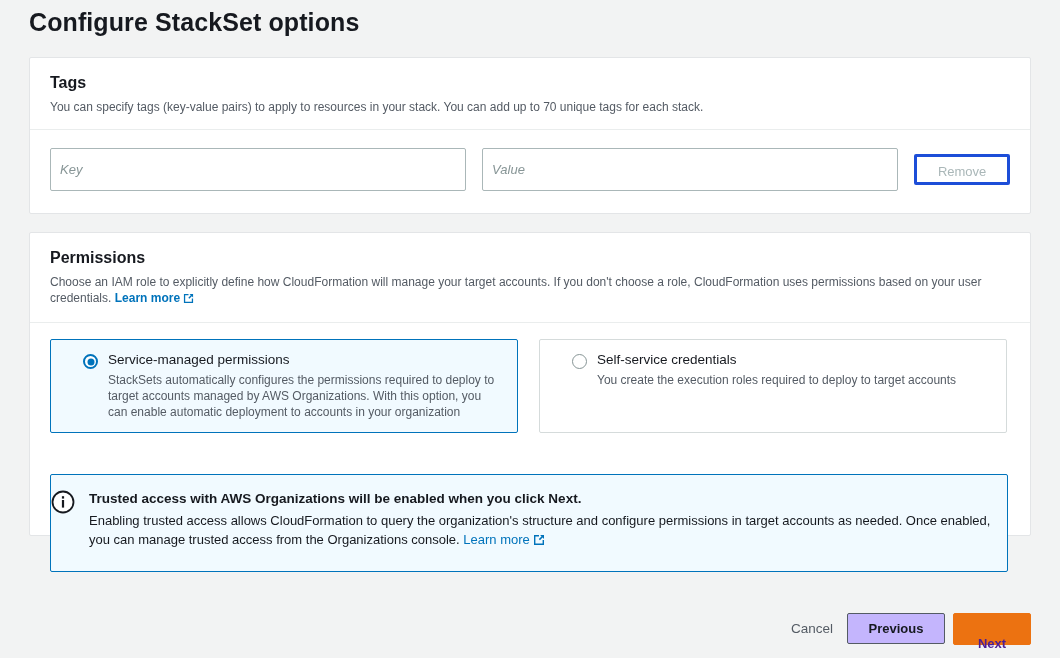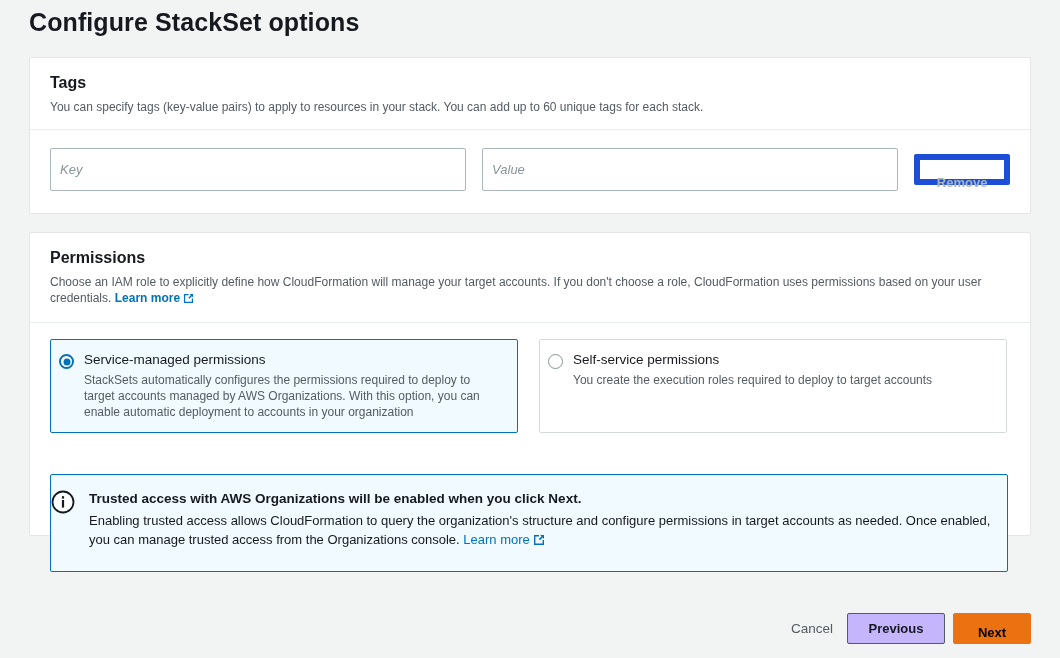--- a/index.html
+++ b/index.html
@@ -83,47 +83,46 @@
     font-family: "Liberation Sans", sans-serif;
     font-size: 13px;
     border-radius: 2px;
     cursor: pointer;
     height: 31px;
     padding: 0 18px;
     line-height: 29px;
     text-align: center;
   }
   .btn-disabled {
-    border: 6px solid #1d4ed8;
+    border: 3px solid #1d4ed8;
     background: #ffffff;
     color: #aab7b8;
     cursor: default;
     width: 96px;
-    padding: 8px;
-    font-weight: bold;
+    padding: 0;
   }
   
   #permissions-card {
     left: 29px;
     top: 232px;
     width: 1002px;
     height: 304px;
   }
   .radio-row {
     display: flex;
     gap: 21px;
     padding: 16px 20px 0 20px;
   }
   .radio-tile {
     width: 468px;
     min-height: 89px;
     border: 1px solid #d5dbdb;
     border-radius: 2px;
     background: #ffffff;
-    padding: 12px 14px 12px 8px;
+    padding: 12px 14px 12px 32px;
     display: flex;
     gap: 10px;
     cursor: pointer;
   }
   .radio-tile.selected {
     border: 1px solid #0073bb;
     background: #f1faff;
   }
   .radio-circle {
     width: 15px;
@@ -239,38 +238,38 @@
     background: #c4b5fd;
     color: #16191f;
     font-weight: bold;
     width: 98px;
     padding: 0;
     line-height: 29px;
   }
   .btn-primary {
     border: 1px solid #ec7211;
     background: #ec7211;
-    color: #000000;
+    color: #4c1d95;
     font-weight: bold;
     width: 78px;
-    padding: 4px;
+    padding: 15px;
     line-height: 29px;
   }
 </style>
 </head>
 <body>
 
 <div class="page">
 
   <div class="page-title">Configure StackSet options</div>
 
   <div class="card" id="tags-card">
     <div class="card-header">
       <div class="card-title">Tags</div>
-      <div class="card-desc">You can specify tags (key-value pairs) to apply to resources in your stack. You can add up to 60 unique tags for each stack.</div>
+      <div class="card-desc">You can specify tags (key-value pairs) to apply to resources in your stack. You can add up to 70 unique tags for each stack.</div>
     </div>
     <div class="tags-row">
       <input class="text-input" id="tag-key-input" type="text" placeholder="Key" style="">
       <input class="text-input" id="tag-value-input" type="text" placeholder="Value" style="">
       <button class="btn btn-disabled">Remove</button>
     </div>
   </div>
 
   <div class="card" id="permissions-card">
     <div class="card-header">
@@ -290,21 +289,21 @@
       <div class="radio-tile selected">
         <span class="radio-circle checked"></span>
         <span class="radio-body">
           <span class="radio-label">Service-managed permissions</span>
           <span class="radio-sub">StackSets automatically configures the permissions required to deploy to target accounts managed by AWS Organizations. With this option, you can enable automatic deployment to accounts in your organization</span>
         </span>
       </div>
       <div class="radio-tile">
         <span class="radio-circle"></span>
         <span class="radio-body">
-          <span class="radio-label">Self-service permissions</span>
+          <span class="radio-label">Self-service credentials</span>
           <span class="radio-sub">You create the execution roles required to deploy to target accounts</span>
         </span>
       </div>
     </div>
 
     <div id="info-alert">
       <span class="info-icon">
         <svg width="24" height="24" viewBox="0 0 24 24">
           <circle cx="12" cy="12" r="10.5" fill="#ffffff" stroke="#16191f" stroke-width="1.8"></circle>
           <rect x="10.9" y="10" width="2.2" height="7.6" fill="#16191f"></rect>

